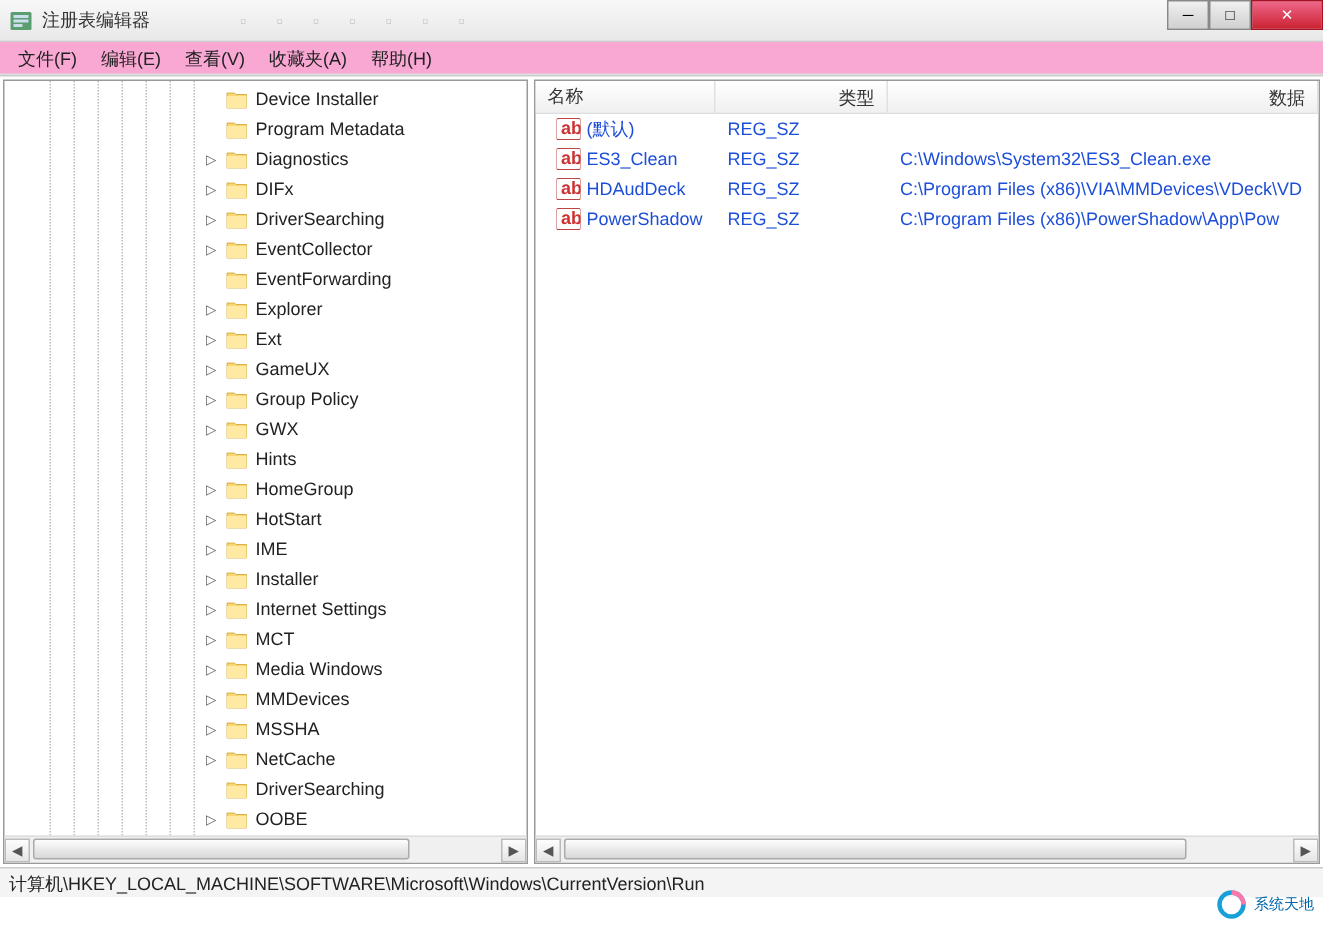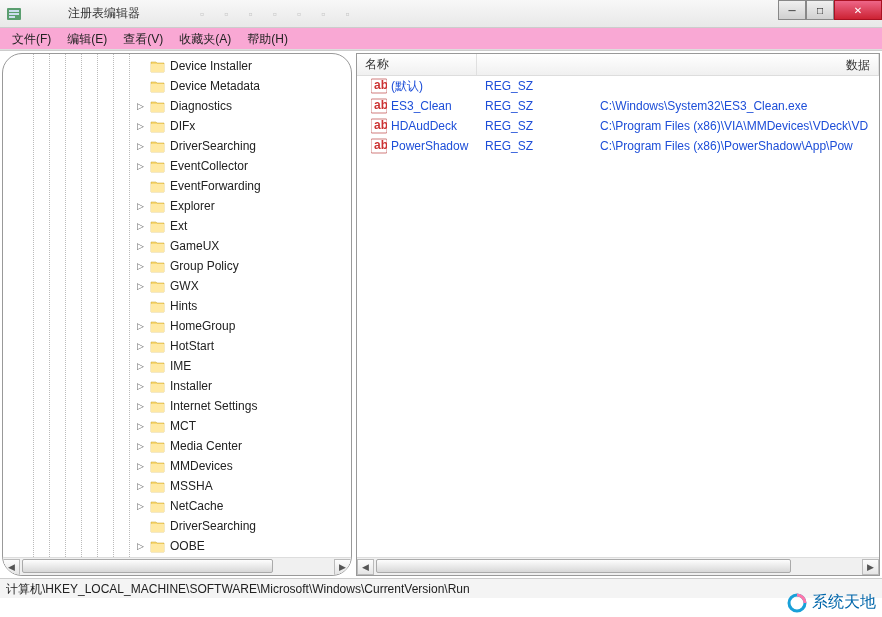--- a/index.html
+++ b/index.html
@@ -1,35 +1,35 @@
 <!DOCTYPE html>
 <html><head>
 <meta charset="utf-8">
 <style>
 * { box-sizing: border-box; margin: 0; padding: 0; font-family: "Microsoft YaHei", "SimSun", Tahoma, sans-serif; font-size: 12px; }
 body { width: 882px; height: 617px; background: #fff; overflow: hidden; position: relative; }
 
 
 .titlebar { height: 28px; background: linear-gradient(#f8f8f8, #e8e8e8); border-bottom: 1px solid #ccc; display: flex; align-items: center; padding-left: 6px; }
 .titlebar .app-icon { width: 16px; height: 16px; margin-right: 6px; }
-.titlebar .title { color: #333; margin-left: 40px; }
+.titlebar .title { color: #333; }
 .titlebar .blurred { flex: 1; display: flex; gap: 20px; padding-left: 60px; opacity: 0.4; font-size: 10px; color: #888; }
 .titlebar .winbtns { display: flex; height: 100%; }
 .titlebar .winbtn { width: 30px; height: 20px; border: 1px solid #888; background: linear-gradient(#f0f0f0,#d0d0d0); display: flex; align-items: center; justify-content: center; font-size: 10px; margin-top: 0; }
 .titlebar .winbtn.close { width: 48px; background: linear-gradient(#e68, #c23); color: #fff; border-color: #a12; }
 .titlebar .winbtn.min, .titlebar .winbtn.max { width: 28px; }
 
 
 .menubar { height: 22px; background: #f9a8d4; border-bottom: 1px solid #ddd; display: flex; padding-left: 4px; }
 .menubar .menuitem { padding: 3px 8px; color: #222; cursor: default; }
 
 
 .main { display: flex; height: 528px; border-top: 1px solid #ccc; }
 .pane { position: relative; border: 1px solid #999; margin: 2px; background: #fff; overflow: hidden; }
-.pane.left { width: 350px; border-radius: 20px; }
+.pane.left { width: 350px; }
 .pane.right { flex: 1; }
 
 
 .tree { position: absolute; top: 0; left: 0; right: 0; bottom: 18px; overflow: auto; padding-top: 2px; }
 .tree-row { display: flex; align-items: center; height: 20px; padding-left: 132px; white-space: nowrap; }
 .tree-row .exp { width: 11px; height: 11px; margin-right: 4px; display: flex; align-items: center; justify-content: center; color: #666; font-size: 9px; }
 .tree-row .folder { width: 16px; height: 14px; margin-right: 4px; }
 .tree-row .label { color: #222; }
 
 .tree-guides { position: absolute; top: 0; left: 0; height: 100%; pointer-events: none; }
@@ -51,21 +51,21 @@
 .hscroll .arrow { width: 17px; height: 16px; background: linear-gradient(#fdfdfd,#e5e5e5); border: 1px solid #bbb; display: flex; align-items: center; justify-content: center; font-size: 9px; color: #555; }
 .hscroll .track { flex: 1; height: 16px; background: #f0f0f0; position: relative; }
 .hscroll .thumb { position: absolute; top: 0; height: 14px; background: linear-gradient(#fdfdfd,#d8d8d8); border: 1px solid #aaa; border-radius: 2px; }
 
 
 .statusbar { height: 20px; background: #f4f4f4; border-top: 1px solid #ccc; padding: 2px 6px; color: #222; }
 
 
 .watermark { position: absolute; right: 6px; bottom: 4px; display: flex; align-items: center; gap: 5px; }
 .watermark .logo { width: 20px; height: 20px; }
-.watermark .text { color: #06a; font-size: 16px; font-family: "SimSun"; }
+.watermark .text { color: #06a; font-size: 10px; font-family: "SimSun"; }
 
 
 .folder svg, .regicon svg, .app-icon svg, .logo svg { width: 100%; height: 100%; }
 </style>
 </head>
 <body>
 
 <div class="titlebar">
   <span class="app-icon">
     <svg viewBox="0 0 16 16">
@@ -118,21 +118,21 @@
           <span class="folder"><svg viewBox="0 0 16 14">
               <use href="#folder-icon"></use>
             </svg></span>
           <span class="label">Device Installer</span>
         </div>
         <div class="tree-row">
           <span class="exp"></span>
           <span class="folder"><svg viewBox="0 0 16 14">
               <use href="#folder-icon"></use>
             </svg></span>
-          <span class="label">Device Metadata</span>
+          <span class="label">Program Metadata</span>
         </div>
         <div class="tree-row">
           <span class="exp">▷</span>
           <span class="folder"><svg viewBox="0 0 16 14">
               <use href="#folder-icon"></use>
             </svg></span>
           <span class="label">Diagnostics</span>
         </div>
         <div class="tree-row">
           <span class="exp">▷</span>
@@ -244,21 +244,21 @@
           <span class="folder"><svg viewBox="0 0 16 14">
               <use href="#folder-icon"></use>
             </svg></span>
           <span class="label">MCT</span>
         </div>
         <div class="tree-row">
           <span class="exp">▷</span>
           <span class="folder"><svg viewBox="0 0 16 14">
               <use href="#folder-icon"></use>
             </svg></span>
-          <span class="label">Media Center</span>
+          <span class="label">Media Windows</span>
         </div>
         <div class="tree-row">
           <span class="exp">▷</span>
           <span class="folder"><svg viewBox="0 0 16 14">
               <use href="#folder-icon"></use>
             </svg></span>
           <span class="label">MMDevices</span>
         </div>
         <div class="tree-row">
           <span class="exp">▷</span>
@@ -295,20 +295,21 @@
       <div class="track">
         <div class="thumb" style="left:2px; width:80%;"></div>
       </div>
       <div class="arrow">▶</div>
     </div>
   </div>
 
   <div class="pane right">
     <div class="list-header">
       <div class="col col-name">名称</div>
+      <div class="col col-type">类型</div>
       <div class="col col-data">数据</div>
     </div>
     <div class="list-body" id="list-body">
         <div class="list-row">
           <div class="cell col-name">
             <span class="regicon">
               <svg viewBox="0 0 16 16">
                 <use href="#reg-sz-icon"></use>
               </svg>
             </span>

